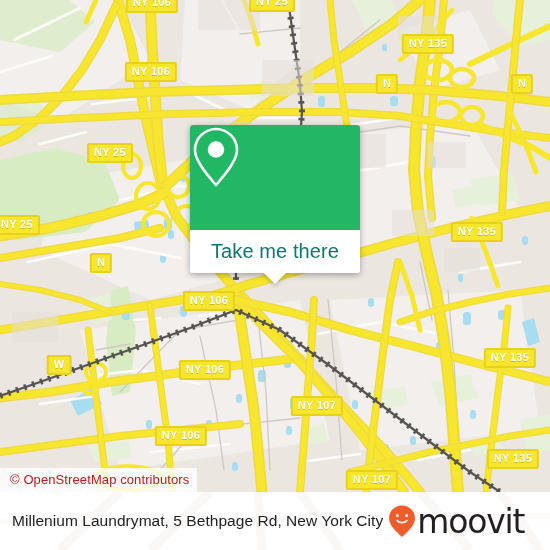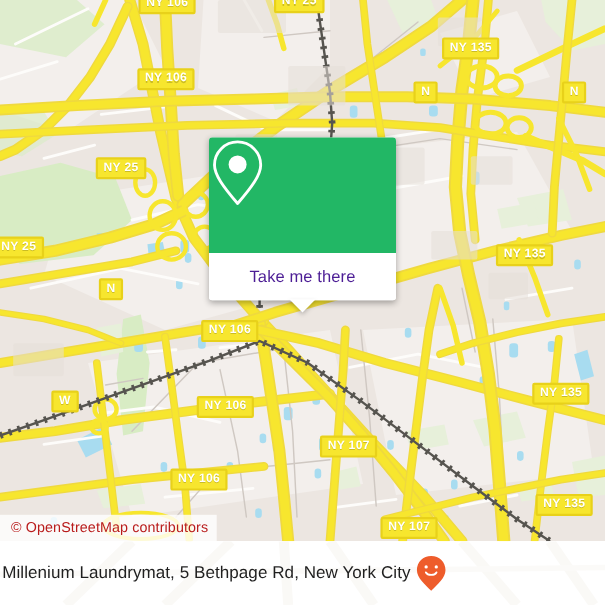--- a/index.html
+++ b/index.html
@@ -53,21 +53,21 @@
     display:flex;align-items:center;justify-content:center;
   }
   .card-foot{
     height:43px;
     background:#ffffff;
     border-radius:0 0 3px 3px;
     display:flex;align-items:center;justify-content:center;
     position:relative;
   }
   .card-foot span{
-    font-size:15px;color:#4c1d95;letter-spacing:.1px;
+    font-size:20px;color:#0f766e;letter-spacing:.1px;
   }
   .card-tail{
     position:absolute;
     left:50%;bottom:-11px;margin-left:-12px;
     width:0;height:0;
     border-left:12px solid transparent;
     border-right:12px solid transparent;
     border-top:12px solid #ffffff;
     filter:drop-shadow(0 2px 2px rgba(0,0,0,.22));
   }
@@ -88,21 +88,21 @@
     background:#ffffff;
     display:flex;align-items:center;
     overflow:hidden;
   }
   .footer-ghost{
     position:absolute;left:0;top:0;width:550px;height:58px;
     opacity:.5;
   }
   .footer-inner{
     position:relative;display:flex;align-items:center;
-    width:100%;padding-left:2px;box-sizing:border-box;
+    width:100%;padding-left:12px;box-sizing:border-box;
   }
   .addr{
     font-size:15.5px;color:#1f1f1f;white-space:nowrap;letter-spacing:.05px;
   }
   .brand{display:flex;align-items:center;margin-left:4px;}
   .brand-word{
     font-size:33px;color:#231f20;letter-spacing:-1.2px;
     font-family:"DejaVu Sans", sans-serif;font-weight:500;
     margin-left:0px;line-height:33px;
   }
@@ -555,17 +555,18 @@
       <span class="addr">Millenium Laundrymat, 5 Bethpage Rd, New York City</span>
       <span class="brand">
         <span style="display:inline-block;line-height:0;">
           <svg width="30" height="34" viewBox="0 0 30 34" aria-hidden="true">
             <path d="M15 1.5 C7.6 1.5 2 7.1 2 14.2 C2 21.4 9.4 27.6 15 33 C20.6 27.6 28 21.4 28 14.2 C28 7.1 22.4 1.5 15 1.5 Z" fill="#ee5c2b"></path>
             <circle cx="10.4" cy="11.4" r="1.5" fill="#ffffff"></circle>
             <circle cx="19.6" cy="11.4" r="1.5" fill="#ffffff"></circle>
             <path d="M10.2 16.4 C11.8 19.4 18.2 19.4 19.8 16.4" fill="none" stroke="#ffffff" stroke-width="1.7" stroke-linecap="round"></path>
           </svg>
         </span>
+        <span class="brand-word">moovit</span>
       </span>
     </div>
   </div>
 
 </div>
 
 </body></html>

